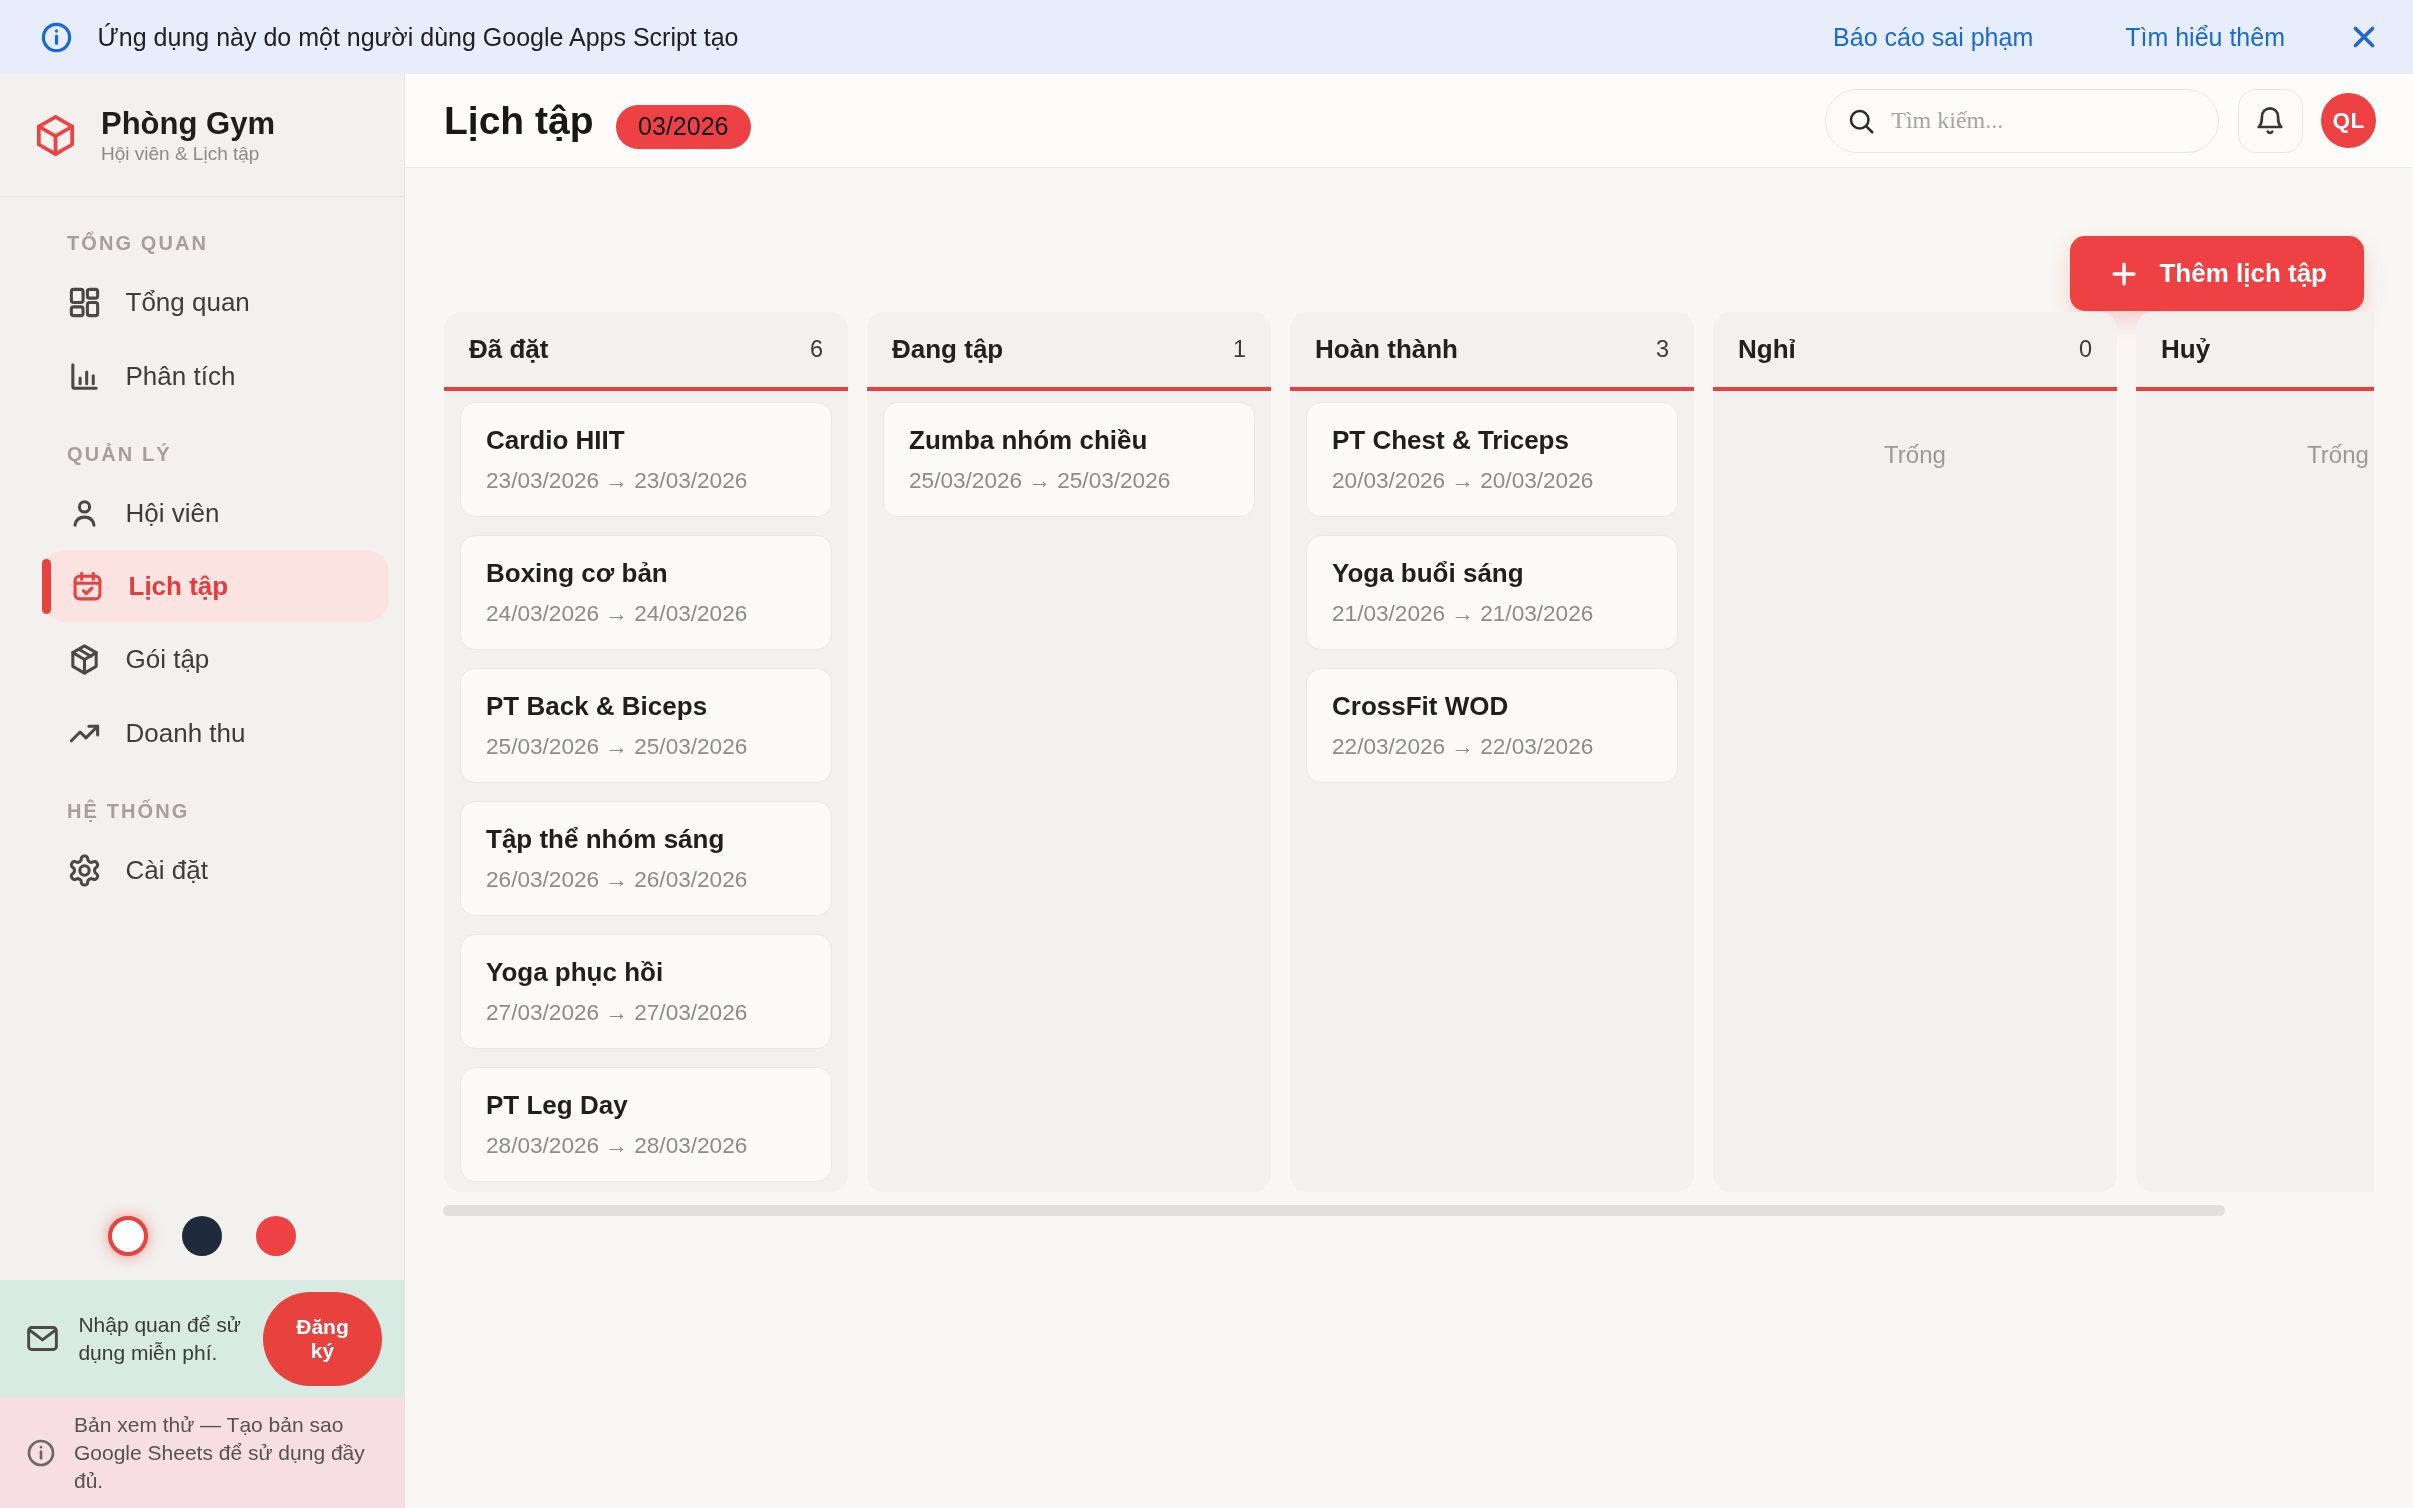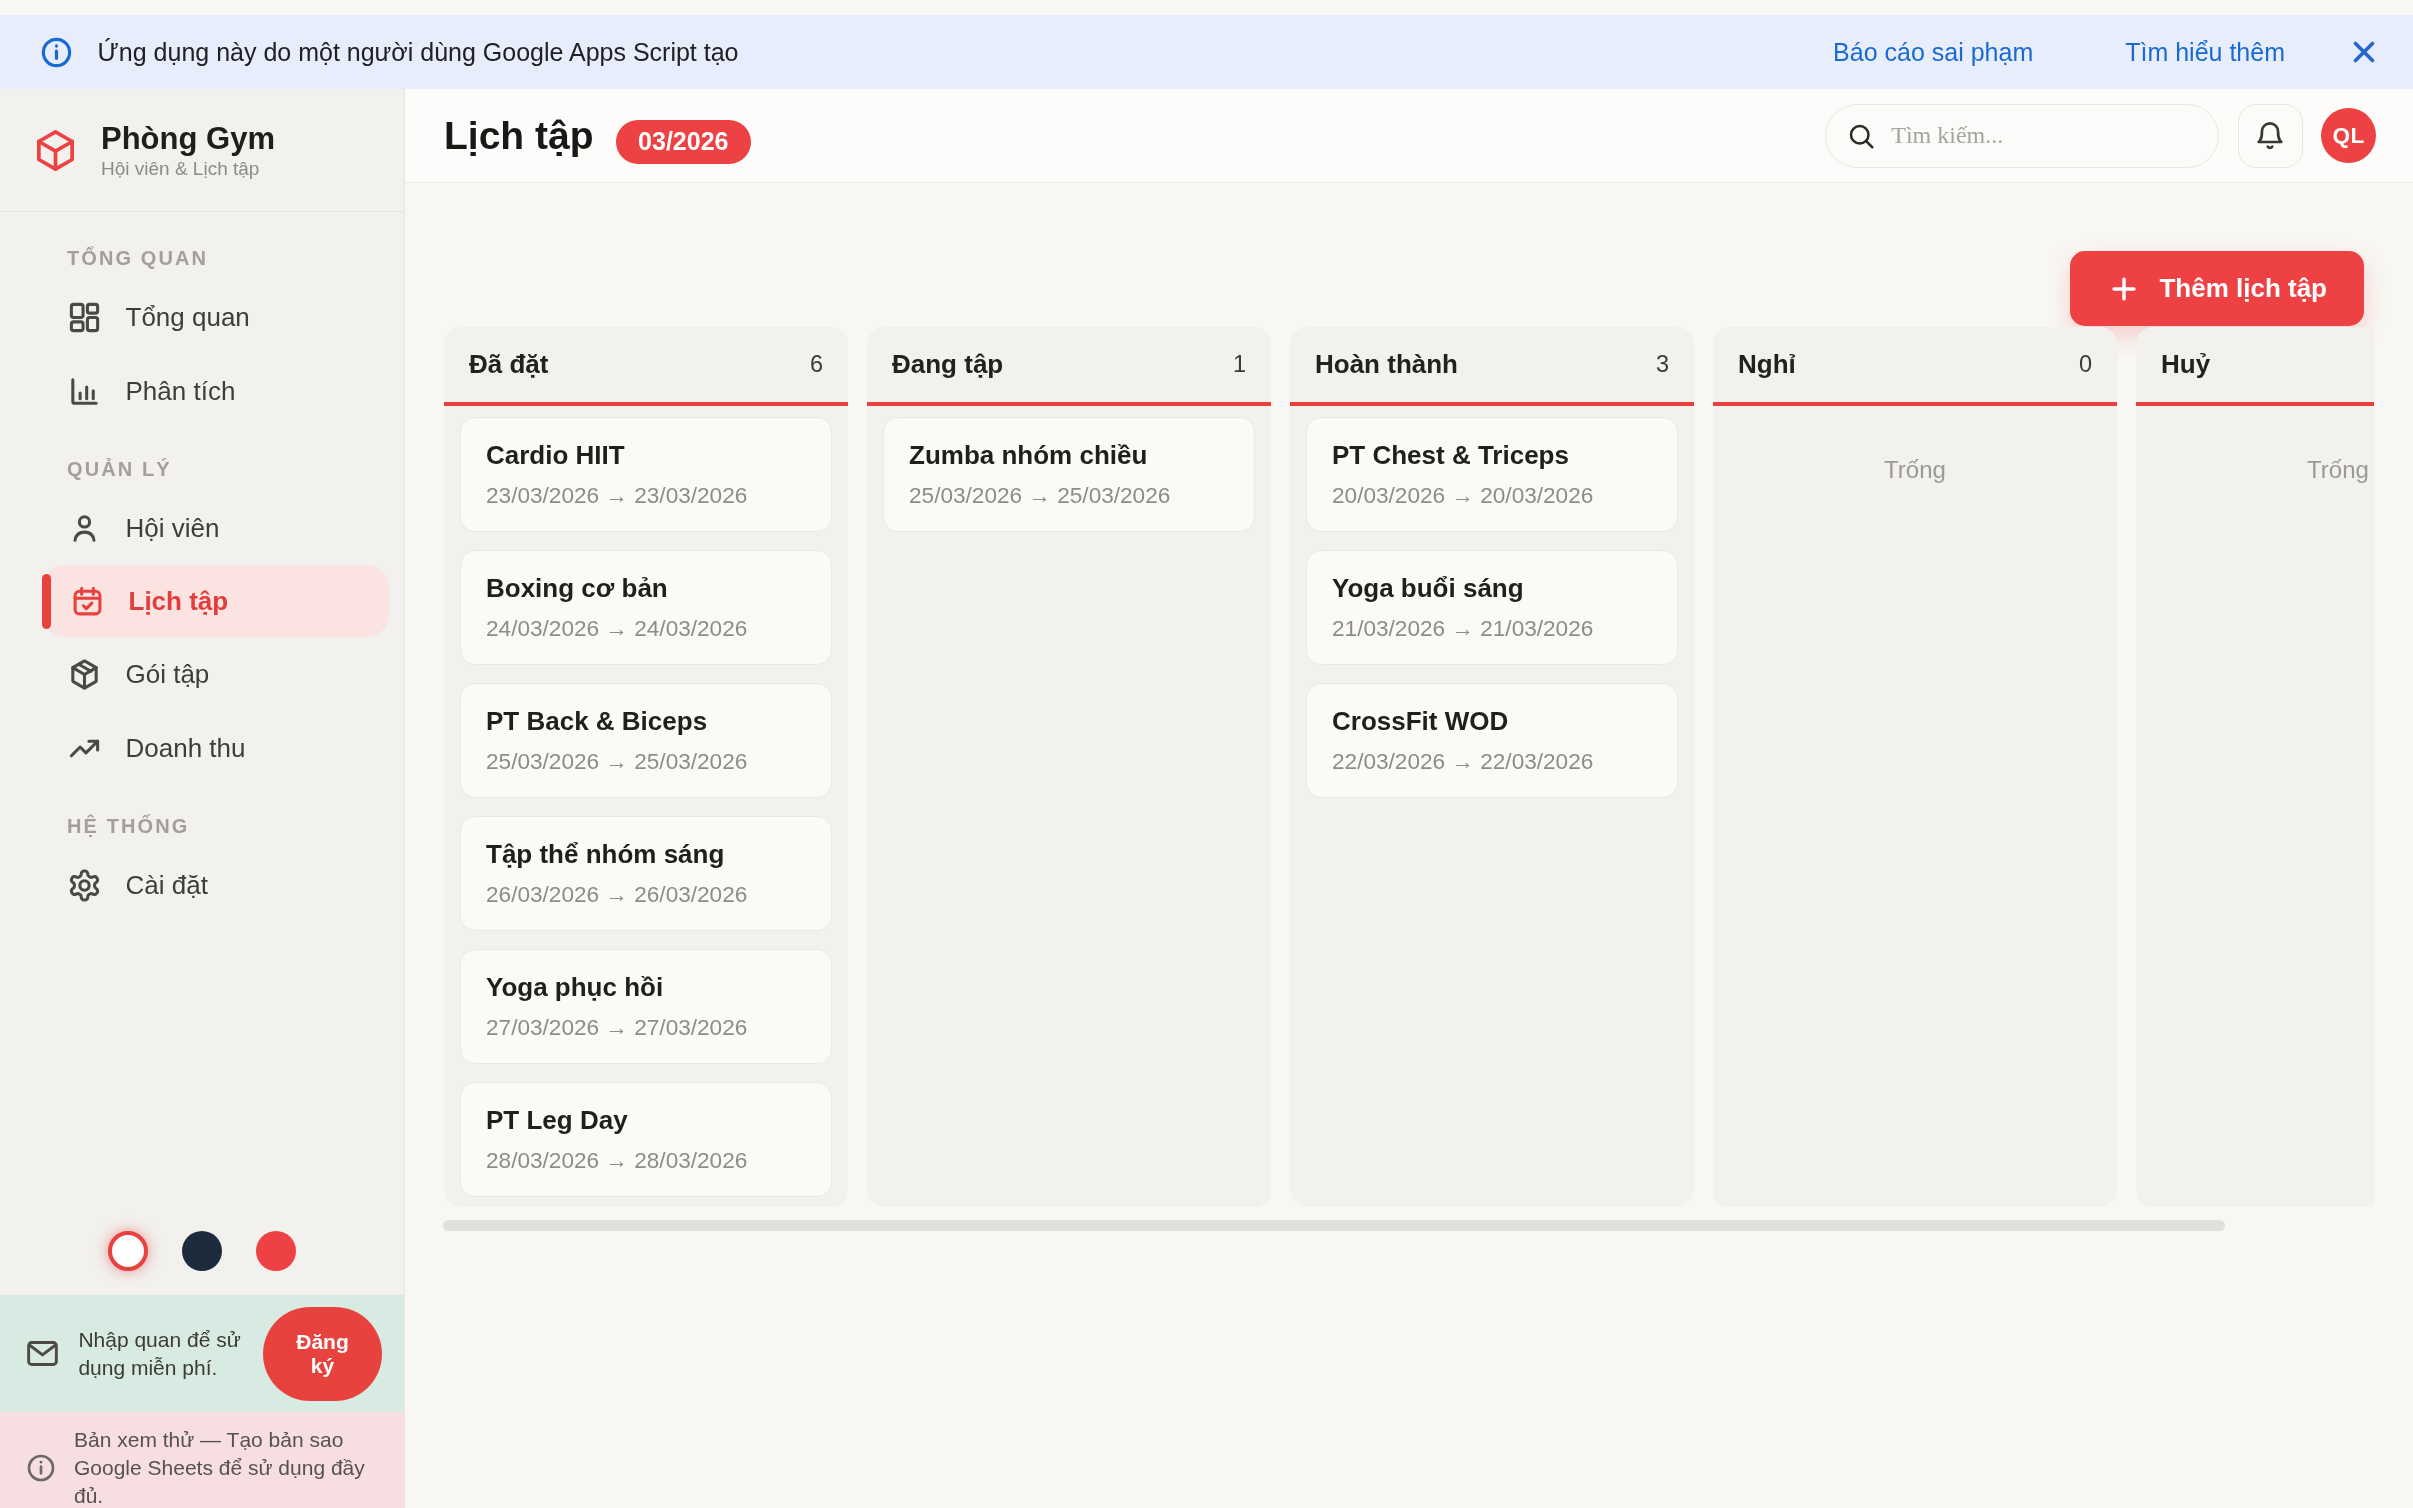--- a/index.html
+++ b/index.html
@@ -5,21 +5,21 @@
   * { margin:0; padding:0; box-sizing:border-box; }
   html,body { width:2413px; height:1508px; overflow:hidden; }
   body {
     font-family:"Liberation Sans","DejaVu Sans",sans-serif;
     background:#f8f7f3; color:#222;
     -webkit-font-smoothing:antialiased;
   }
   svg { display:block; fill:none; stroke:currentColor; stroke-width:2; stroke-linecap:round; stroke-linejoin:round; }
 
   
-  .banner { height:74px; background:#e8edfb; display:flex; align-items:center; padding:0 32px 0 39px;margin-top:15px; }
+  .banner { height:74px; background:#e8edfb; display:flex; align-items:center; padding:0 32px 0 39px; }
   .banner-info { width:35px; height:35px; color:#1a6ad4; stroke-width:2.2; }
   .banner-text { margin-left:23.5px; font-size:25px; color:#202124; }
   .banner-links { margin-left:auto; display:flex; align-items:center; gap:92px; }
   .banner-link { font-size:25px; color:#1a6ad4; font-weight:500; cursor:pointer; text-decoration:none; }
   .banner-close { margin-left:62px; width:34px; height:34px; color:#2368c9; stroke-width:2.6; cursor:pointer; }
 
   .app { display:flex; height:1435px; }
 
   
   .sidebar { width:405px; flex:none; background:#f2f1ee; border-right:0.8px solid #e6e4e0; display:flex; flex-direction:column; }
@@ -49,21 +49,21 @@
   .signup-btn { margin-left:auto; background:#e8423f; color:#fff; font-size:21px; font-weight:700; border:none; border-radius:837px; padding:23px 25px; cursor:pointer; font-family:inherit; }
 
   .trial-note { background:#f7dee2; min-height:88px; flex:none; display:flex; align-items:center; gap:17px; padding:13.4px 22px 13.4px 25px; }
   .trial-icon { width:32px; height:32px; color:#6b6965; flex:none; }
   .trial-text { font-size:21px; color:#55534e; line-height:1.35; width:293px; }
 
   
   .main { flex:1; display:flex; flex-direction:column; min-width:0; }
   .main-header { height:94px; flex:none; background:#fdfcfa; border-bottom:0.8px solid #ebe9e4; display:flex; align-items:center; padding:0 37px 0 39px; }
   .page-title { font-size:39px; font-weight:700; color:#181816; }
-  .month-badge { background:var(--accent,#ee4143); color:#ffffff; font-size:25px; font-weight:700; padding:7.5px 22.6px; border-radius:837px; margin-left:22px;margin-top:12px; }
+  .month-badge { background:var(--accent,#ee4143); color:#0f172a; font-size:25px; font-weight:400; padding:7.5px 22.6px; border-radius:837px; margin-left:22px;margin-top:12px; }
   .header-right { margin-left:auto; display:flex; align-items:center; gap:18.4px; }
   .search-box { width:394px; height:64px; border:1.7px solid #e8e6e1; background:#fcfbf9; border-radius:32px; display:flex; align-items:center; padding:0 20px; gap:15px; }
   .search-icon { width:30px; height:30px; color:#2b2a27; flex:none; }
   .search-box input { border:none; background:transparent; outline:none; font-size:24px; color:#3a3936; width:100%; font-family:Liberation Serif, serif; }
   .search-box input::placeholder { color:#a6a49f; }
   .icon-btn { width:65px; height:64px; border:1.7px solid #e8e6e1; background:#fcfbf9; border-radius:18.4px; display:flex; align-items:center; justify-content:center; cursor:pointer; }
   .bell-icon { width:32px; height:32px; color:#383733; }
   .avatar { width:55px; height:55px; border-radius:50%; background:#ee4143; color:#fff; font-size:22.6px; font-weight:700; display:flex; align-items:center; justify-content:center; letter-spacing:0.4px; cursor:pointer; }
 
   .content { flex:1; position:relative; background:#f8f7f3; min-width:0; overflow:hidden; }

